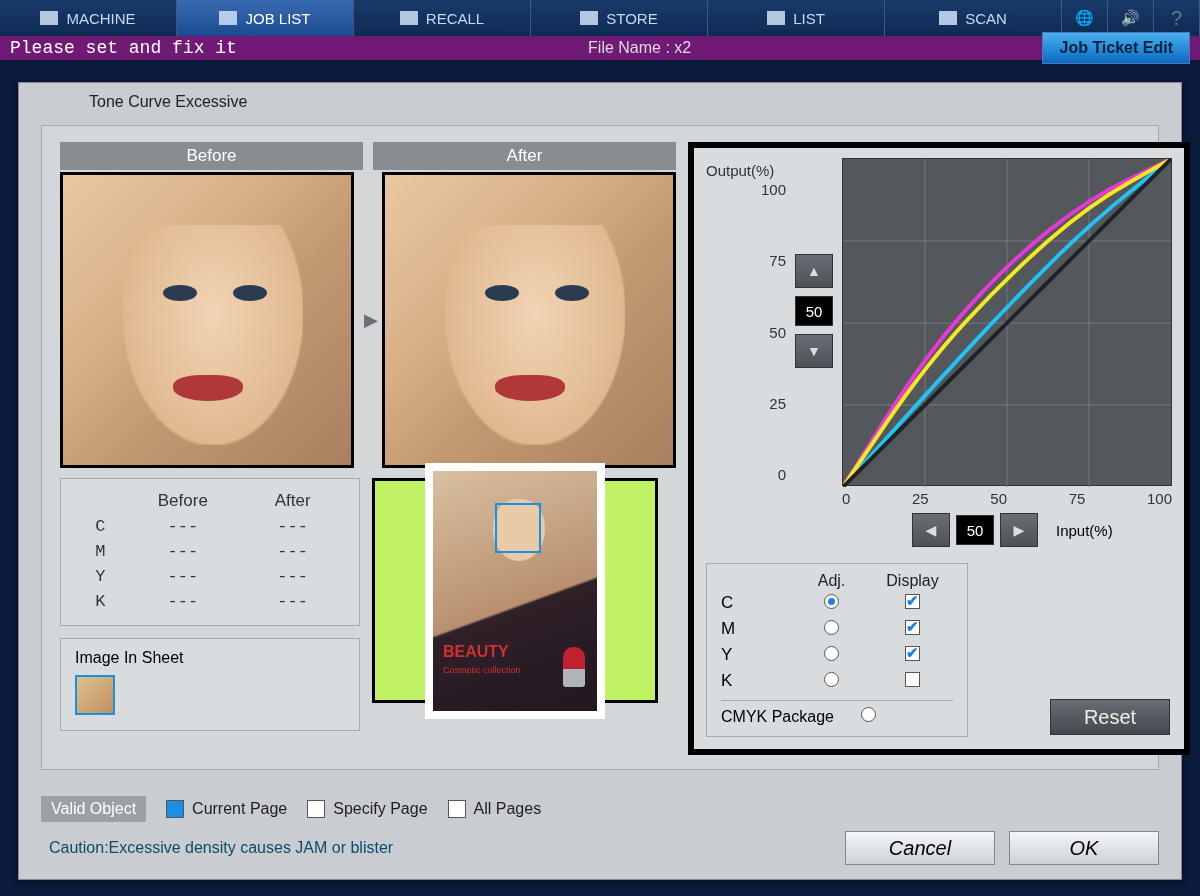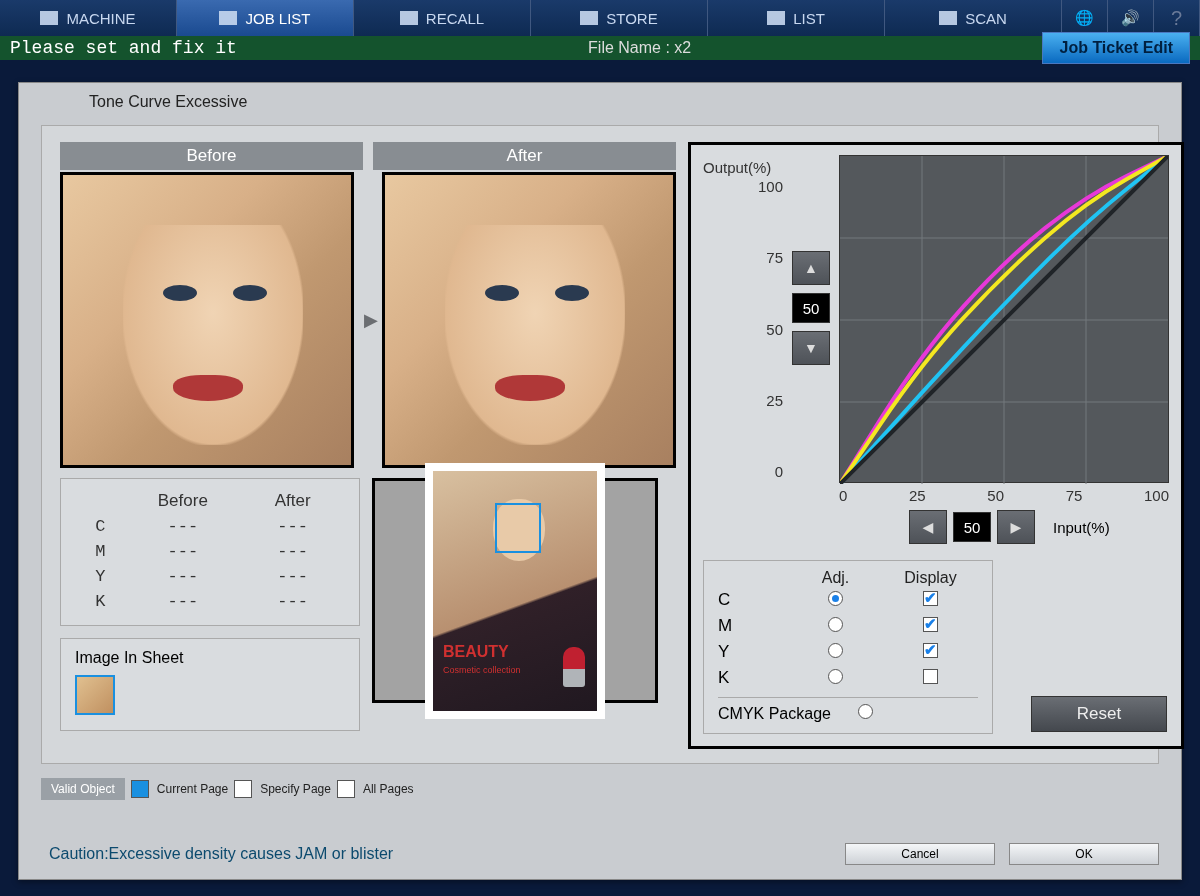--- a/index.html
+++ b/index.html
@@ -6,21 +6,21 @@
 body { width: 1200px; height: 896px; background: #0a1a3a; overflow: hidden; font-size: 14px; }
 
 
 .menubar { display: flex; height: 36px; background: linear-gradient(#1a3a6a,#0e2a52); }
 .menubar .item { flex:1; display:flex; align-items:center; justify-content:center; gap:8px; color:#c8d8f0; border-right:1px solid #405880; cursor:pointer; font-size:15px; }
 .menubar .item.active { background: linear-gradient(#3a6ab0,#1a4a90); color:#fff; }
 .menubar .small { flex:0 0 46px; }
 .menubar .iconbox { width:18px; height:14px; background:#c8d8f0; opacity:.9; }
 
 
-.subbar { display:flex; align-items:center; height:24px; background:#14532d; color:#fff; padding:0 10px; gap:12px; }
+.subbar { display:flex; align-items:center; height:24px; background:#701a75; color:#fff; padding:0 10px; gap:12px; }
 .subbar .status { font-family:"Courier New",monospace; font-size:18px; flex:0 0 auto; }
 .subbar .filespace { flex:1; text-align:center; font-size:16px; color:#ddd; }
 .subbar .btn { padding:6px 16px; border:1px solid #4a78c0; font-size:16px; }
 .subbar .btn.primary { background:linear-gradient(#4ab0f0,#0a6ac0); color:#002040; font-weight:bold; }
 .subbar .btn.secondary { background:linear-gradient(#8896a8,#5a6878); color:#eee; }
 
 
 .dialog { position:absolute; left:18px; top:82px; width:1164px; height:798px; background:#c9ccd0; border:1px solid #888; box-shadow: 0 2px 6px rgba(0,0,0,.4); }
 .dialog .title { padding:10px 18px 6px 70px; font-size:16px; color:#222; }
 .inner { margin:8px 22px 0 22px; background:#d4d7da; border:1px solid #aaa; padding:16px 18px 14px 18px; }
@@ -40,67 +40,67 @@
 
 .valuesbox { margin-top:10px; border:1px solid #aaa; background:#d9dcdf; padding:8px 18px 10px 18px; }
 .valuesbox table { width:100%; font-size:17px; color:#333; }
 .valuesbox th { font-weight:normal; padding:2px 4px; }
 .valuesbox td { text-align:center; padding:2px 4px; font-family:"Courier New",monospace; }
 
 .sheetbox { margin-top:12px; border:1px solid #aaa; background:#d9dcdf; padding:10px 14px 12px 14px; }
 .sheetbox .lbl { font-size:16px; margin-bottom:8px; }
 .sheetthumb { width:40px; height:40px; border:2px solid #1a90e0; background:linear-gradient(135deg,#e0c090,#c09060); display:inline-block; }
 
-.docprev { width:286px; height:225px; margin-top:10px; border:3px solid #000; background:#a3a3a3; display:flex; align-items:center; justify-content:center; }
+.docprev { width:286px; height:225px; margin-top:10px; border:3px solid #000; background:#bef264; display:flex; align-items:center; justify-content:center; }
 .docinner { width:180px; height:256px; background:#fff; padding:8px; position:relative; }
 .docinner .photo { width:100%; height:100%; background:linear-gradient(160deg,#d8c0a0 0%,#b89070 55%,#302028 56%,#201820 100%); position:relative; }
 .docinner .face { position:absolute; top:28px; left:60px; width:52px; height:62px; background:#e8caa8; border-radius:46% 46% 50% 50%; }
 .docinner .sel { position:absolute; top:32px; left:62px; width:46px; height:50px; border:2px solid #1a90e0; }
 .docinner .txt { position:absolute; left:10px; bottom:50px; color:#d03030; font-weight:bold; font-size:16px; }
 .docinner .txt2 { position:absolute; left:10px; bottom:36px; color:#d03030; font-size:9px; }
 .docinner .lip { position:absolute; right:12px; bottom:24px; width:22px; height:40px; background:linear-gradient(#c02030 0 55%,#b0b4b8 55% 100%); border-radius:10px 10px 3px 3px; }
 
 
-.rightcol { flex:1; border:3px solid #000000; background:#d9dcdf; padding:10px 12px 12px 12px; position:relative; }
+.rightcol { flex:1; border:6px solid #000000; background:#d9dcdf; padding:10px 12px 12px 12px; position:relative; }
 .chartwrap { display:flex; }
 .ylab { width:86px; font-size:15px; color:#333; padding-top:4px; }
 .ylab .ticks { display:flex; flex-direction:column; justify-content:space-between; height:302px; text-align:right; padding-right:6px; margin-top:2px;}
 .stepcol { width:44px; display:flex; flex-direction:column; align-items:center; gap:8px; margin-top:96px; }
 .stepbtn { width:38px; height:34px; background:linear-gradient(#6a6e74,#4e5258); border:1px solid #333; display:flex; align-items:center; justify-content:center; color:#ddd; cursor:pointer; }
 .stepval { width:38px; height:30px; background:#000; color:#fff; text-align:center; line-height:30px; border:1px solid #333; font-size:15px;}
 .chart { width:330px; height:328px; background:#54585c; border:1px solid #333; position:relative; margin-left:6px; }
 .chart svg { position:absolute; inset:0; }
 .xticks { display:flex; justify-content:space-between; width:330px; margin-left:136px; margin-top:4px; font-size:15px; color:#333; }
 .xctrl { display:flex; align-items:center; gap:6px; margin-left:206px; margin-top:6px; }
 .xctrl .lab { margin-left:12px; font-size:15px; }
 
-.adjpanel { margin-top:16px; border:1px solid #aaa; background:#d9dcdf; padding:8px 14px 10px 14px; width:290px; }
+.adjpanel { margin-top:16px; border:1px solid #aaa; background:#d9dcdf; padding:8px 14px 10px 14px; width:262px; }
 .adjpanel .hdr { display:flex; font-size:16px; color:#222; }
 .adjpanel .hdr .sp{flex:0 0 70px;} .adjpanel .hdr div{flex:1; text-align:center;}
 .adjrow { display:flex; align-items:center; padding:3px 0; }
 .adjrow .ch { flex:0 0 70px; font-size:17px; }
 .adjrow .cell { flex:1; text-align:center; }
 .radio { display:inline-block; width:15px; height:15px; border:1px solid #555; border-radius:50%; background:#fff; position:relative; }
 .radio.on::after { content:""; position:absolute; inset:3px; background:#1a80e8; border-radius:50%; }
 .chk { display:inline-block; width:15px; height:15px; border:1px solid #555; background:#fff; position:relative; }
 .chk.on::after { content:"✔"; position:absolute; left:0; top:-3px; color:#1a80e8; font-size:15px; font-weight:bold; }
 .pkgrow { display:flex; align-items:flex-end; border-top:1px solid #aaa; margin-top:6px; padding-top:6px; font-size:16px;}
-.resetbtn { position:absolute; right:14px; bottom:14px; width:136px; height:36px; background:linear-gradient(#6a6e74,#44484e); color:#eee; border:1px solid #333; font-size:17px; display:flex; align-items:center; justify-content:center; cursor:pointer; }
-
-
-.optrow { display:flex; align-items:center; gap:6px; margin:14px 22px 0 22px; font-size:12px; color:#222; }
+.resetbtn { position:absolute; right:14px; bottom:14px; width:120px; height:36px; background:linear-gradient(#6a6e74,#44484e); color:#eee; border:1px solid #333; font-size:20px; display:flex; align-items:center; justify-content:center; cursor:pointer; }
+
+
+.optrow { display:flex; align-items:center; gap:20px; margin:26px 22px 0 22px; font-size:16px; color:#222; }
 .optbadge { background:#9aa0a6; color:#fff; padding:4px 10px; }
 .optitem { display:flex; align-items:center; gap:8px; }
 .sq { width:18px; height:18px; border:1px solid #555; background:#fff; }
 .sq.blue { background:#1a90e0; }
 
 
 .footer { position:absolute; left:0; bottom:0; width:100%; display:flex; align-items:center; padding:10px 22px 14px 30px; }
 .caution { flex:1; font-size:16px; color:#0c4a6e; }
-.fbtn { width:150px; height:22px; margin-left:14px; background:linear-gradient(#f4f6f8,#cdd1d6); border:1px solid #888; font-size:12px; cursor:pointer; }
+.fbtn { width:150px; height:34px; margin-left:14px; background:linear-gradient(#f4f6f8,#cdd1d6); border:1px solid #888; font-size:20px; cursor:pointer;font-style:italic; }
 
 .rightcol .bottomrow{ display:flex; align-items:flex-end; }
 </style>
 </head>
 <body>
 
 <div class="menubar">
   <div class="item">
       <span class="iconbox"></span>
       <span>MACHINE</span>

